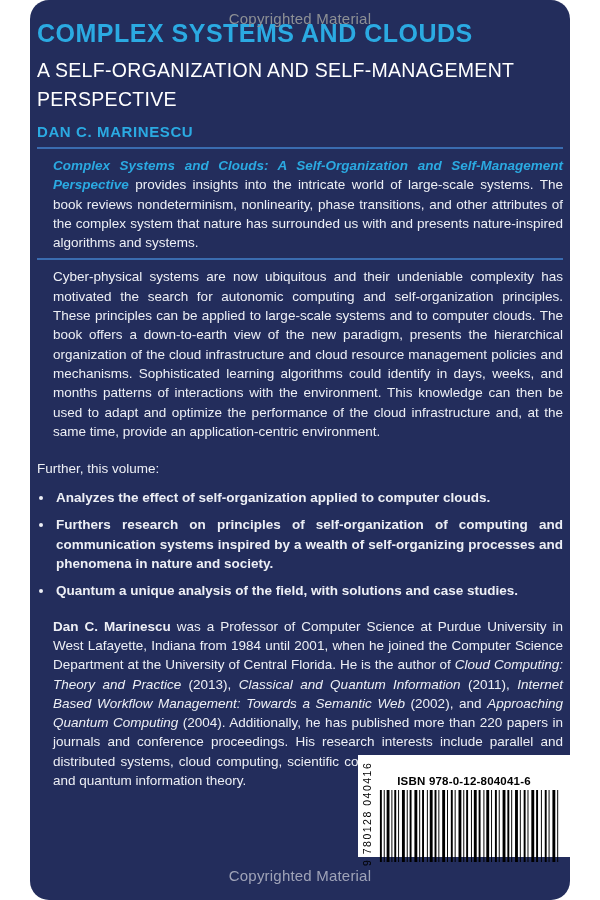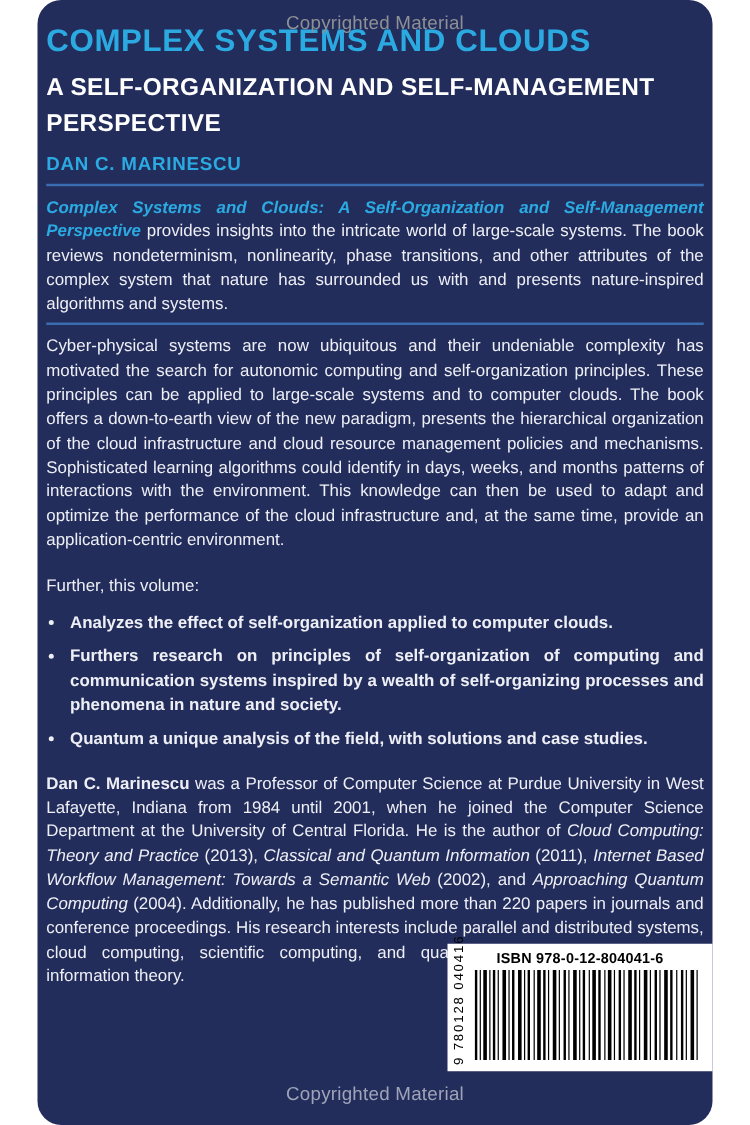--- a/index.html
+++ b/index.html
@@ -45,39 +45,39 @@
     font-size: 25px;
     line-height: 30px;
     font-weight: bold;
     letter-spacing: 0.5px;
     color: var(--accent_cyan, #2baae2);
   }
   .subtitle {
     margin: 8px 0 0 0;
     font-size: 19.5px;
     line-height: 29px;
-    font-weight: bold;
+    font-weight: normal;
     letter-spacing: 0.3px;
     color: #ffffff;
   }
   .author {
     margin-top: 9px;
     font-size: 15px;
     line-height: 18px;
     font-weight: bold;
     letter-spacing: 0.6px;
     color: var(--accent_cyan, #2baae2);
   }
   .rule {
     margin-top: 6px;
     border-top: 2px solid var(--divider_blue, #3a6cb0);
     height: 0;
   }
   .para {
-    margin: 7px 0 0 0;
+    margin: 7px 0 0 16px;
     font-size: 13.5px;
     line-height: 19.3px;
     text-align: justify;
     color: var(--body_text, #edeff5);
   }
   .lead {
     color: var(--accent_cyan, #2baae2);
     font-style: italic;
     font-weight: bold;
   }
@@ -107,21 +107,21 @@
     position: absolute;
     right: 0;
     top: 755px;
     width: 212px;
     height: 102px;
     background: var(--barcode_bg, #ffffff);
     color: var(--barcode_ink, #000000);
     box-sizing: border-box;
   }
   .isbn-label {
-    margin-top: 6px;
+    margin-top: 20px;
     text-align: center;
     font-size: 11.5px;
     font-weight: bold;
     letter-spacing: 0.2px;
   }
   .barcode-row {
     position: relative;
     height: 76px;
     margin: 3px 8px 0 20px;
   }

